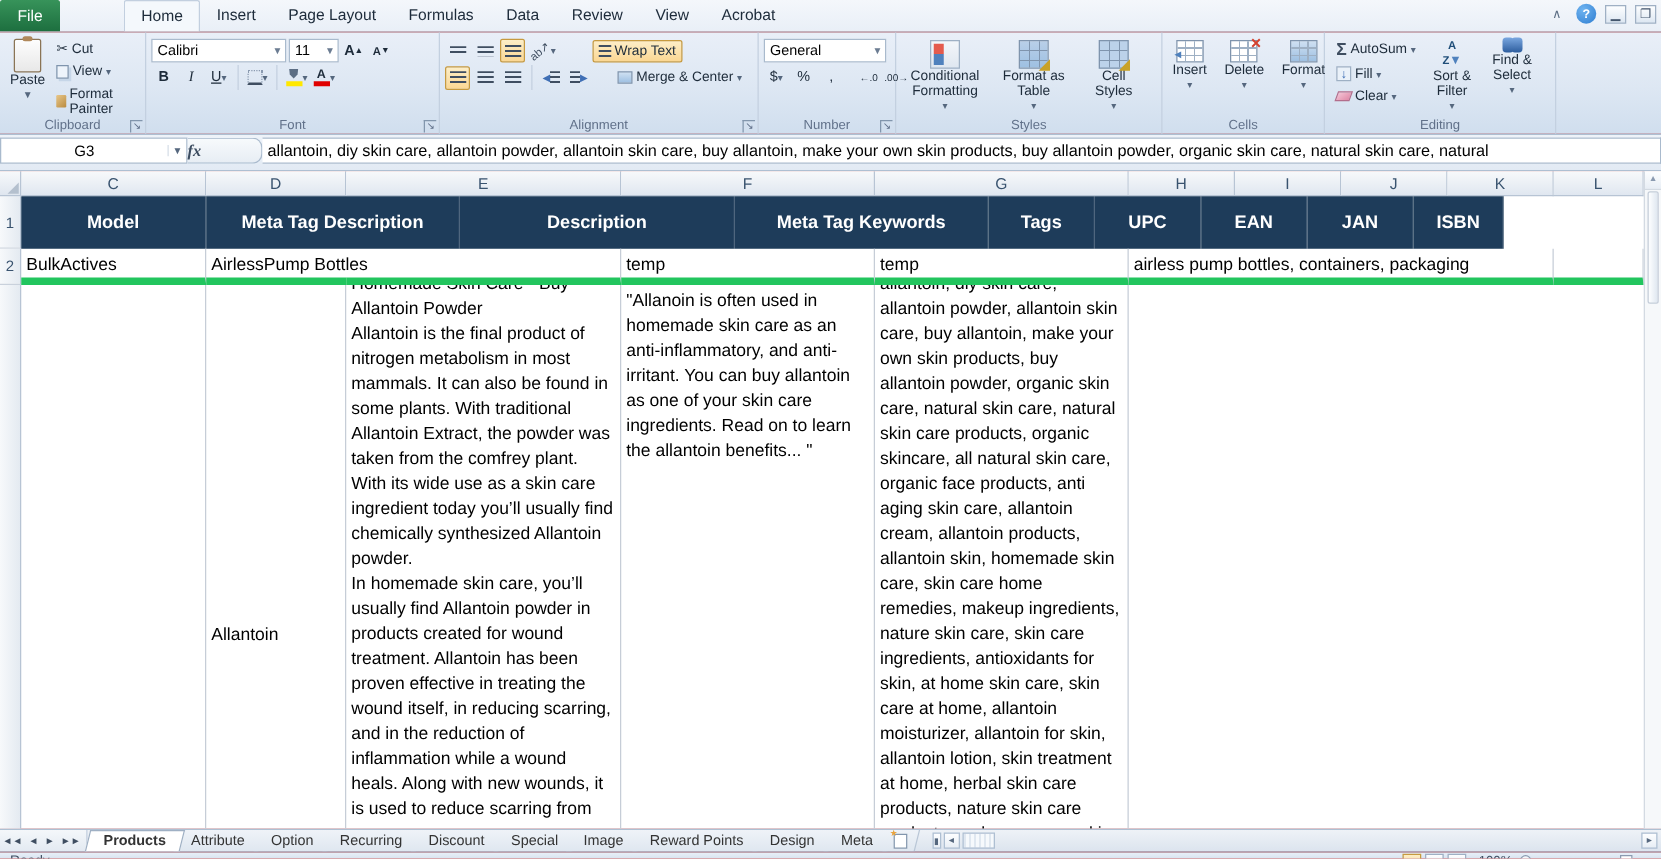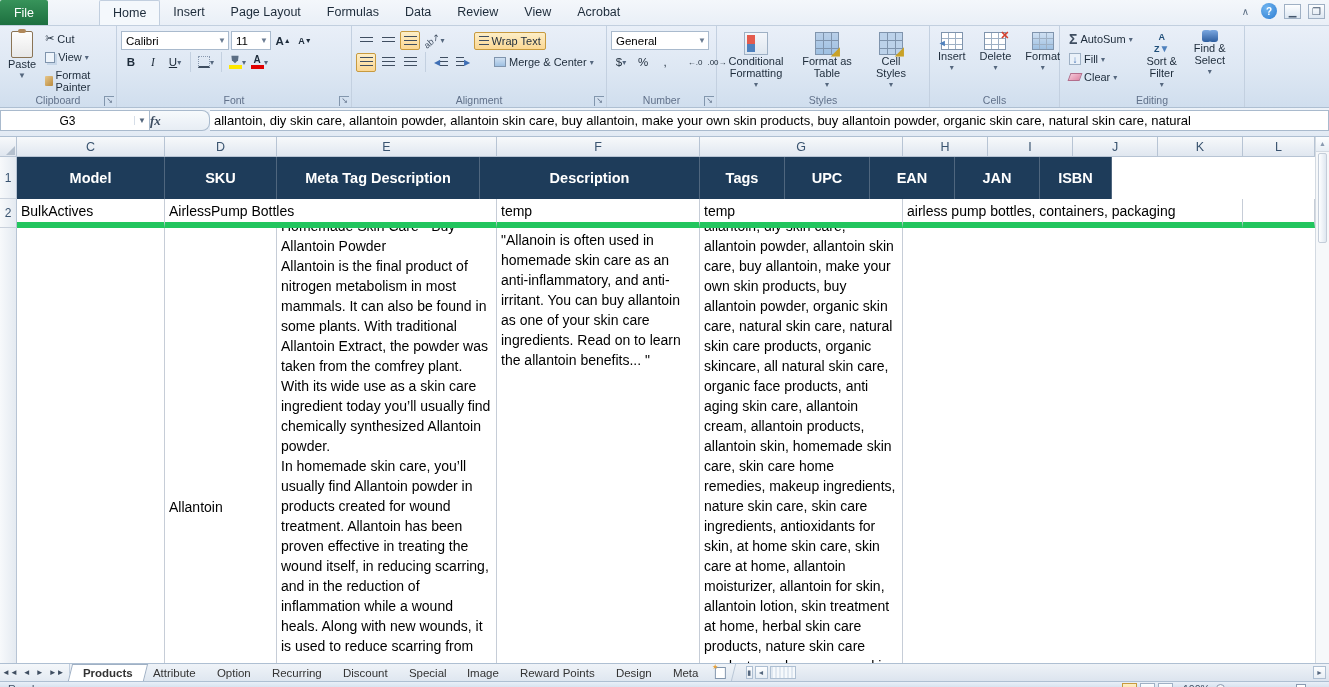--- a/index.html
+++ b/index.html
@@ -387,23 +387,23 @@
       <div class="colhdr" style="width:85px;">H</div>
       <div class="colhdr" style="width:85px;">I</div>
       <div class="colhdr" style="width:85px;">J</div>
       <div class="colhdr" style="width:85px;">K</div>
       <div class="colhdr" style="width:72px;">L</div>
     </div>
 
     <div class="row r1">
       <div class="rowhdr">1</div>
       <div class="cell" style="width:148px;">Model</div>
-      <div class="cell" style="width:112px;">SKU</div>
       <div class="cell" style="width:203px;">Meta Tag Description</div>
       <div class="cell" style="width:220px;">Description</div>
+      <div class="cell" style="width:203px;">Meta Tag Keywords</div>
       <div class="cell" style="width:85px;">Tags</div>
       <div class="cell" style="width:85px;">UPC</div>
       <div class="cell" style="width:85px;">EAN</div>
       <div class="cell" style="width:85px;">JAN</div>
       <div class="cell" style="width:72px;">ISBN</div>
     </div>
 
     <div class="row r2">
       <div class="rowhdr">2</div>
       <div class="cell" style="width:148px;">BulkActives</div>

